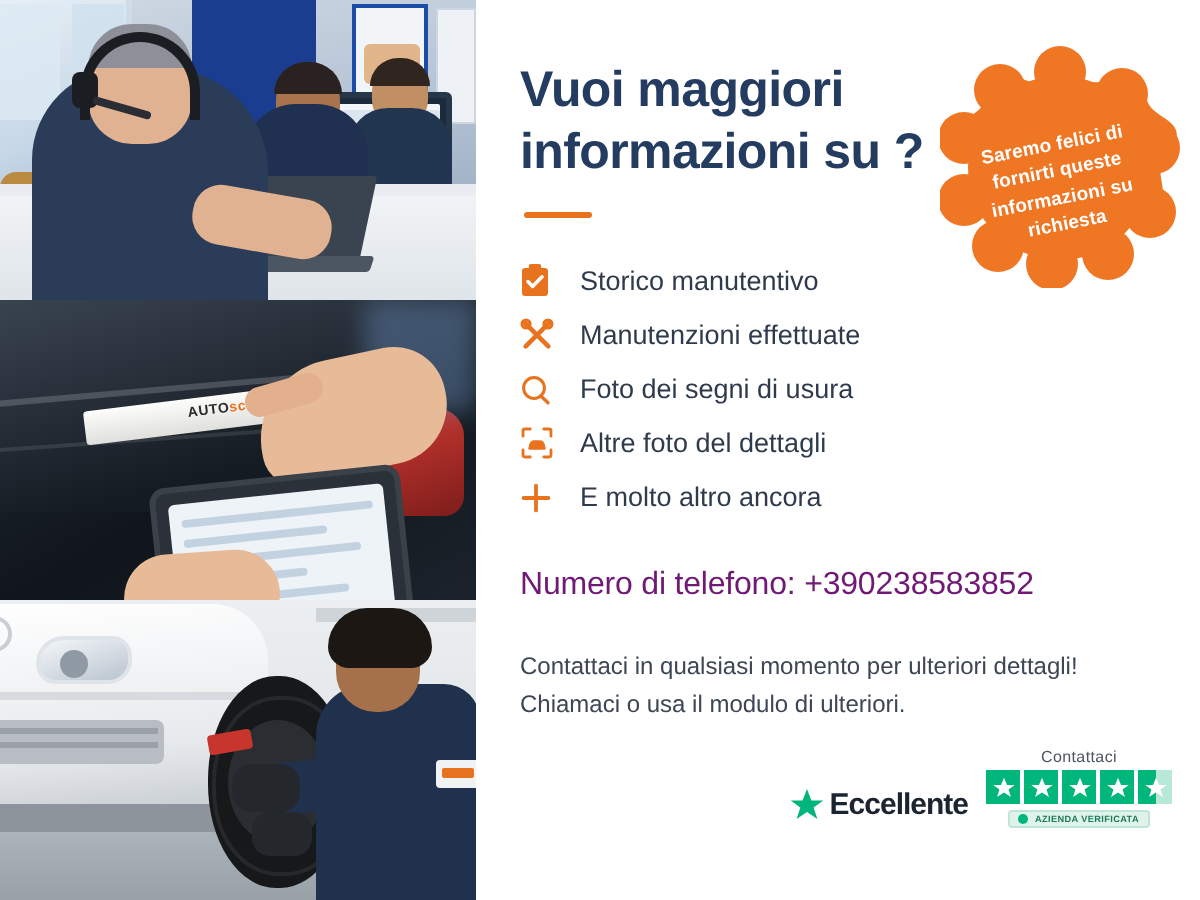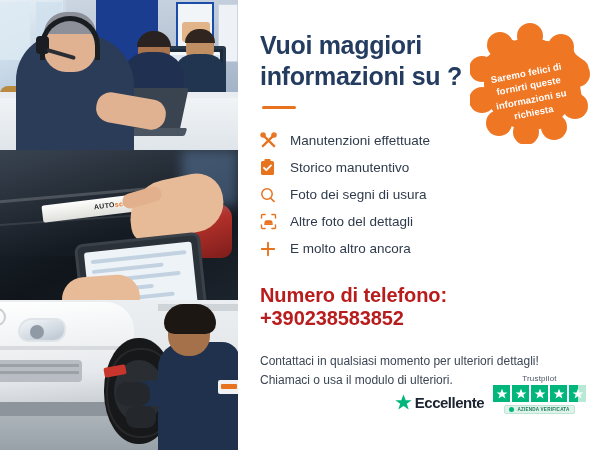--- a/index.html
+++ b/index.html
@@ -119,21 +119,21 @@
   }
 
   
   .features { margin-top:18px; }
   .feature { display:flex; align-items:center; height:27px; }
   .feature .ic { width:26px; flex:0 0 26px; display:flex; align-items:center; justify-content:flex-start; }
   .feature .lbl { font-size:13.5px; color:#2f3b4c; padding-left:4px; }
 
   
   .phone-block { margin-top:22px; }
-  .phone-line { font-size:20px; font-weight:bold; color:#b91c1c; letter-spacing:-.1px; }
+  .phone-line { font-size:16px; font-weight:normal; color:#701a75; letter-spacing:-.1px; }
   .sub { font-size:12px; color:#3c4654; line-height:1.62; margin-top:22px; }
 
   
   .tp { position:absolute; right:14px; bottom:36px; display:flex; align-items:flex-end; gap:9px; }
   .tp-logo { display:flex; align-items:center; gap:3px; padding-bottom:3px; }
   .tp-logo .tp-name { font-size:15px; font-weight:bold; color:#1b2430; letter-spacing:-.5px; }
   .tp-right { display:flex; flex-direction:column; align-items:center; }
   .tp-rating { font-size:8px; color:#4b5563; margin-bottom:2px; letter-spacing:.2px; }
   .stars { display:flex; gap:2px; }
   .star { width:17px; height:17px; background:#00b67a; display:flex; align-items:center; justify-content:center; }
@@ -270,41 +270,41 @@
         <rect x="2" y="10.5" width="4.4" height="8" rx="2" fill="#ffffff"></rect>
         <rect x="17.6" y="10.5" width="4.4" height="8" rx="2" fill="#ffffff"></rect>
       </svg>
       <div class="badge-text">Saremo felici di fornirti queste informazioni su richiesta</div>
     </div>
 
     <div class="features">
 
       <div class="feature">
         <span class="ic">
+          <svg width="15" height="17" viewBox="0 0 15 17">
+            <rect x="1" y="2" width="13" height="14" rx="1.6" fill="#e8731f"></rect>
+            <rect x="4.4" y="0" width="6.2" height="3.4" rx="1" fill="#e8731f"></rect>
+            <path d="M4 8.8l2.3 2.4L11 6.4" stroke="#ffffff" stroke-width="1.8" fill="none" stroke-linecap="round" stroke-linejoin="round"></path>
+          </svg>
+        </span>
+        <span class="lbl">Storico manutentivo</span>
+      </div>
+
+      <div class="feature">
+        <span class="ic">
           <svg width="17" height="17" viewBox="0 0 18 18">
             <g stroke="#e8731f" stroke-width="2.4" stroke-linecap="round">
               <line x1="3" y1="3" x2="15" y2="15"></line>
               <line x1="15" y1="3" x2="3" y2="15"></line>
             </g>
             <circle cx="3.2" cy="3.2" r="2.1" fill="none" stroke="#e8731f" stroke-width="1.7"></circle>
             <circle cx="14.8" cy="3.2" r="2.1" fill="none" stroke="#e8731f" stroke-width="1.7"></circle>
           </svg>
         </span>
         <span class="lbl">Manutenzioni effettuate</span>
-      </div>
-
-      <div class="feature">
-        <span class="ic">
-          <svg width="15" height="17" viewBox="0 0 15 17">
-            <rect x="1" y="2" width="13" height="14" rx="1.6" fill="#e8731f"></rect>
-            <rect x="4.4" y="0" width="6.2" height="3.4" rx="1" fill="#e8731f"></rect>
-            <path d="M4 8.8l2.3 2.4L11 6.4" stroke="#ffffff" stroke-width="1.8" fill="none" stroke-linecap="round" stroke-linejoin="round"></path>
-          </svg>
-        </span>
-        <span class="lbl">Storico manutentivo</span>
       </div>
 
       <div class="feature">
         <span class="ic">
           <svg width="16" height="16" viewBox="0 0 16 16">
             <circle cx="7" cy="7" r="5.2" fill="none" stroke="#e8731f" stroke-width="1.5"></circle>
             <line x1="10.4" y1="11" x2="14" y2="14.4" stroke="#e8731f" stroke-width="1.7" stroke-linecap="round"></line>
           </svg>
         </span>
         <span class="lbl">Foto dei segni di usura</span>
@@ -349,21 +349,21 @@
     </div>
 
     <div class="tp">
       <div class="tp-logo">
         <svg width="17" height="17" viewBox="0 0 20 20">
           <polygon points="10,0.6 12.6,7.3 19.6,7.3 13.9,11.5 16.1,18.3 10,14.1 3.9,18.3 6.1,11.5 0.4,7.3 7.4,7.3" fill="#00b67a"></polygon>
         </svg>
         <span class="tp-name">Eccellente</span>
       </div>
       <div class="tp-right">
-        <div class="tp-rating">Trustpilot</div>
+        <div class="tp-rating">Contattaci</div>
         <div class="stars">
           <span class="star">
             <svg width="12" height="12" viewBox="0 0 20 20">
                 <polygon points="10,1.4 12.5,7.4 19,7.4 13.8,11.3 15.8,17.6 10,13.8 4.2,17.6 6.2,11.3 1,7.4 7.5,7.4" fill="#fff"></polygon>
               </svg>
           </span>
           <span class="star">
             <svg width="12" height="12" viewBox="0 0 20 20">
                 <polygon points="10,1.4 12.5,7.4 19,7.4 13.8,11.3 15.8,17.6 10,13.8 4.2,17.6 6.2,11.3 1,7.4 7.5,7.4" fill="#fff"></polygon>
               </svg>

